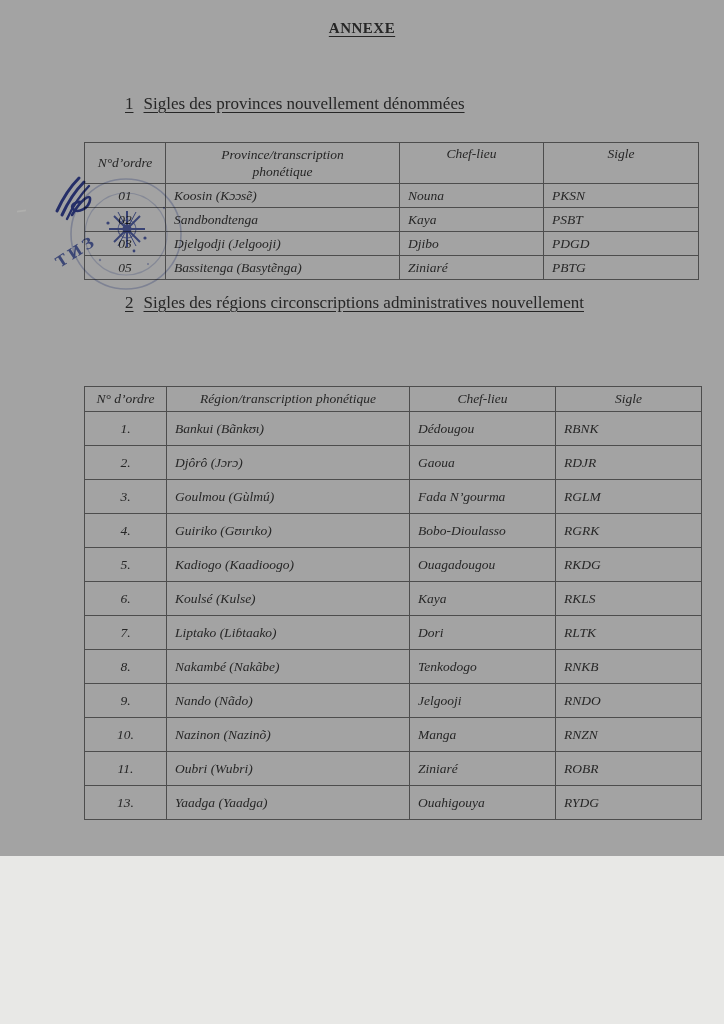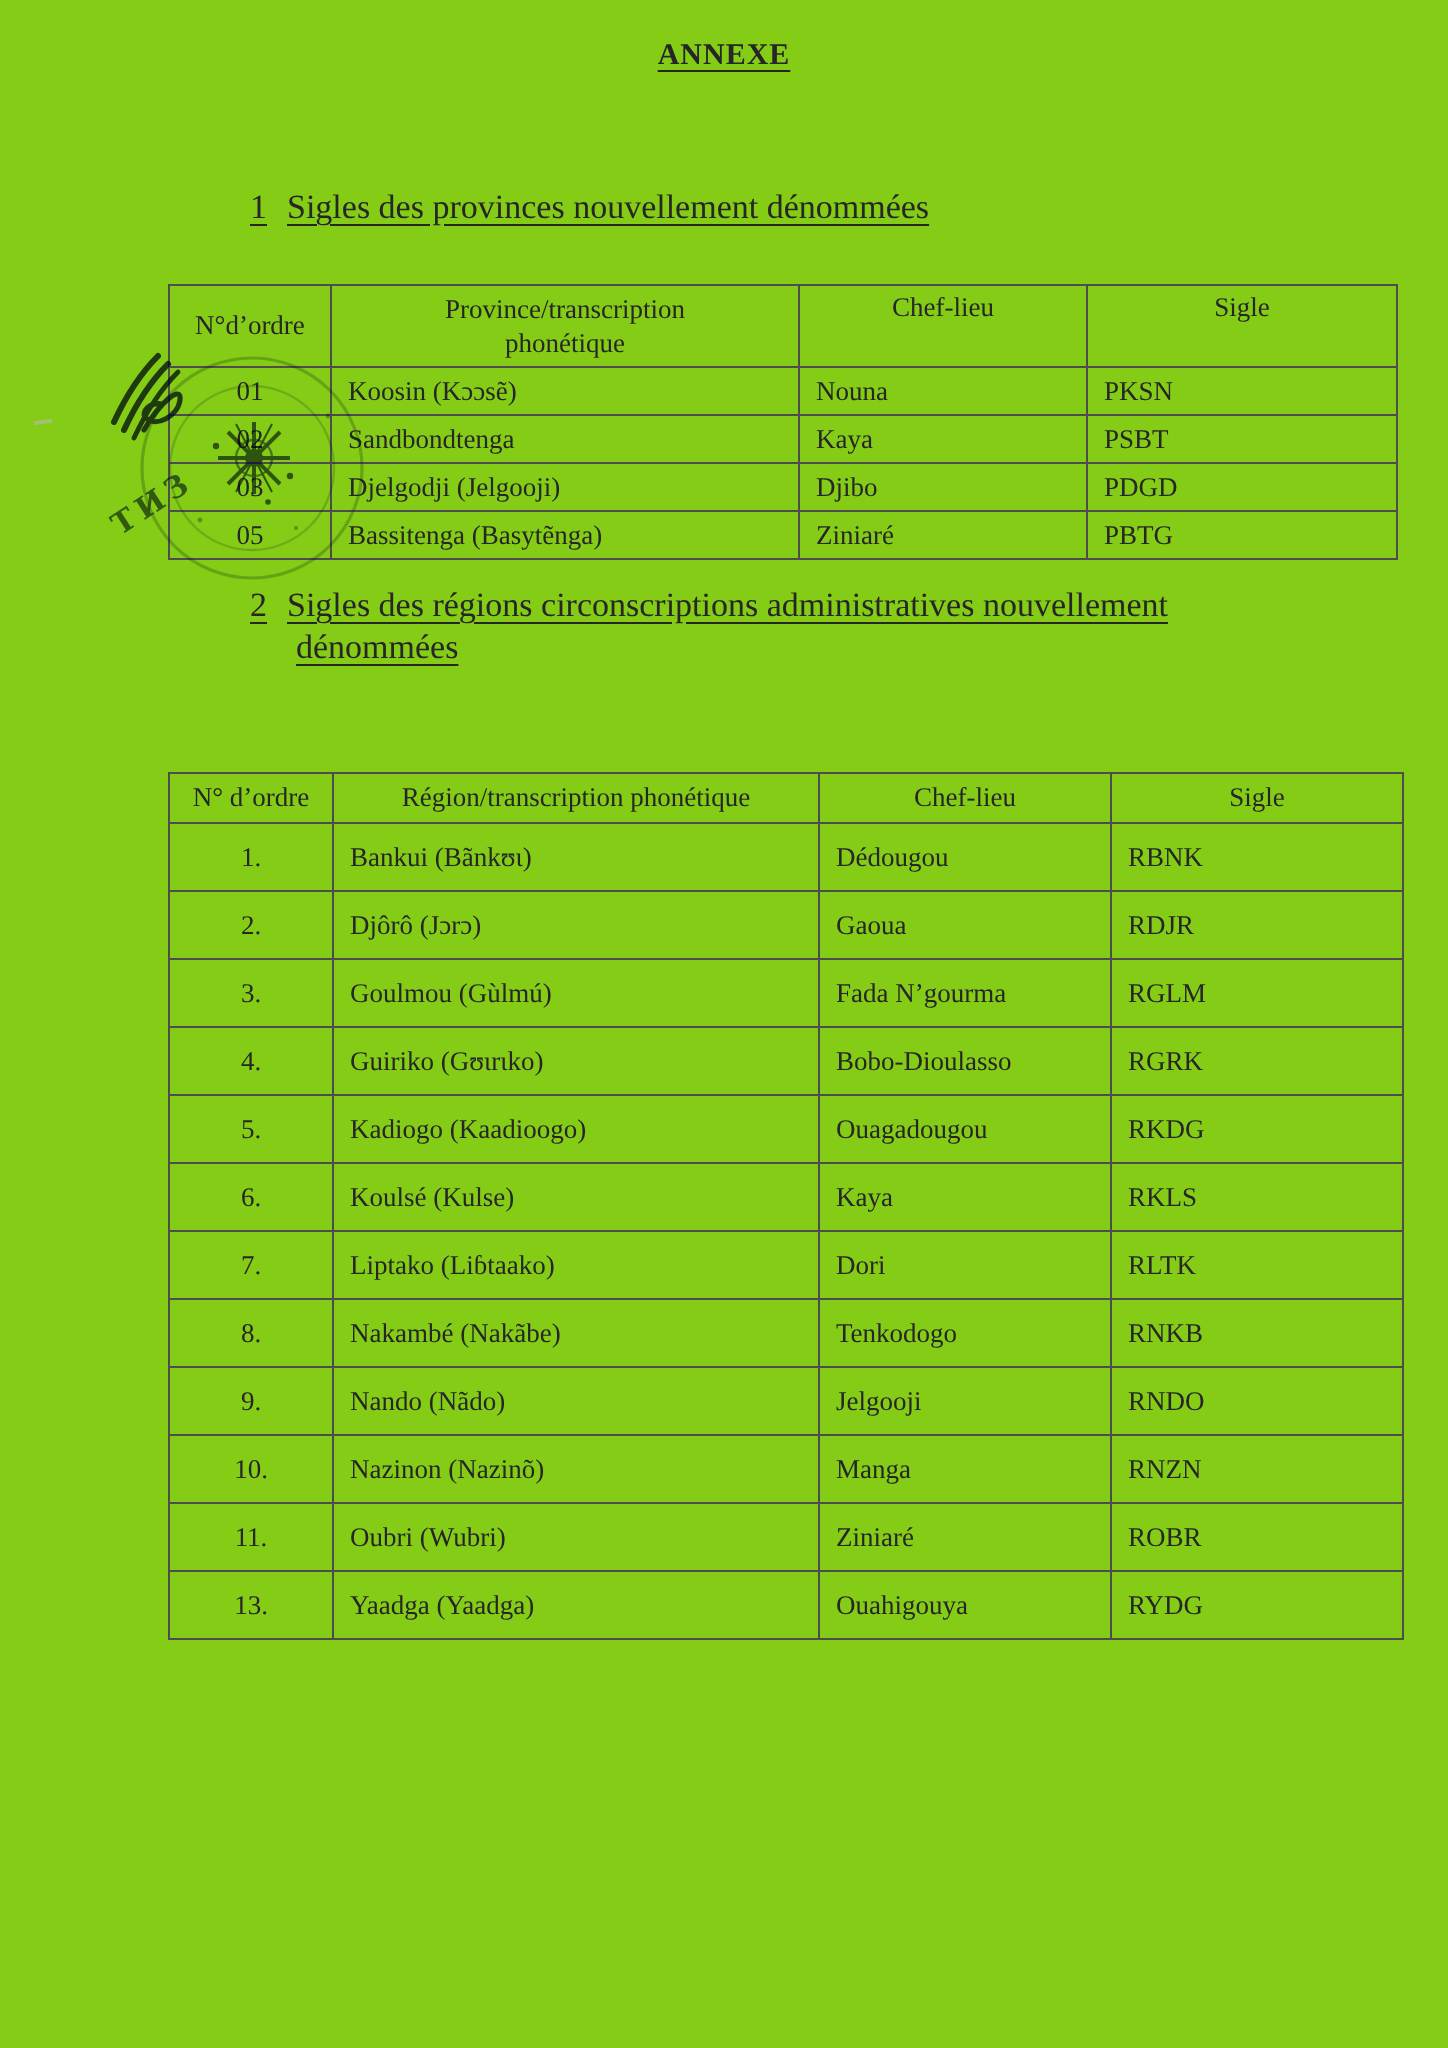--- a/index.html
+++ b/index.html
@@ -1,20 +1,20 @@
 <!DOCTYPE html>
 <html><head>
 <meta charset="utf-8">
 <style>
   html,body{margin:0;padding:0;background:#e8e8e6;}
   .page{
     position:relative;
-    width:724px;height:1024px;
+    width:724px;height:856px;
     margin:0 auto;
-    background:#84cc16;
+    background:#a3a3a3;
     font-family:"Liberation Serif","DejaVu Serif",serif;
     color:#262626;
     overflow:hidden;
   }
   
   .doc-title{
     position:absolute;top:20px;left:0;width:724px;
     text-align:center;font-size:15px;font-weight:bold;letter-spacing:.5px;
   }
   .doc-title span{text-decoration:underline;text-underline-offset:3px;}
@@ -26,21 +26,21 @@
     text-decoration:underline;text-underline-offset:3px;
   }
   .section-heading .txt{text-decoration:underline;text-underline-offset:3px;}
   .section-heading .txt2{
     display:block;margin-left:23px;white-space:nowrap;
   }
   .section-heading .txt2 span{text-decoration:underline;text-underline-offset:3px;}
   #s1{top:93px;left:125px;}
   #s2{top:292px;left:125px;}
   
-  table{border-collapse:collapse;table-layout:fixed;font-size:13.5px;color:#262626;}
+  table{border-collapse:collapse;table-layout:fixed;font-size:13.5px;color:#262626;font-style:italic;}
   td,th{border:1px solid #4d4d4d;font-weight:normal;overflow:hidden;}
   th{text-align:center;vertical-align:top;padding:3px 8px;}
   td{padding:1px 8px;}
   .col-num{text-align:center;padding-left:2px;padding-right:2px;}
   th.col-num{vertical-align:middle;text-align:center;}
   .wrap-header{white-space:pre-line;line-height:17px;}
   #table1{position:absolute;top:142px;left:84px;width:614px;}
   #table1 td{height:21px;line-height:19px;}
   #table2{position:absolute;top:347px;left:84px;width:617px;margin-top:39px;}
   #table2 td{height:27px;line-height:20px;padding-top:3px;padding-bottom:3px;}
@@ -108,21 +108,20 @@
           <td class="col-num">05</td>
           <td>Bassitenga (Basytẽnga)</td>
           <td>Ziniaré</td>
           <td>PBTG</td>
         </tr>
       </tbody>
   </table>
 
   <div class="section-heading" id="s2">
     <span class="num">2</span><span class="txt">Sigles des régions circonscriptions administratives nouvellement</span>
-    <span class="txt2"><span>dénommées</span></span>
   </div>
 
   <table id="table2">
     <colgroup>
       <col style="width:82px">
         <col style="width:243px">
         <col style="width:146px">
         <col style="width:146px">
     </colgroup>
     <thead>

